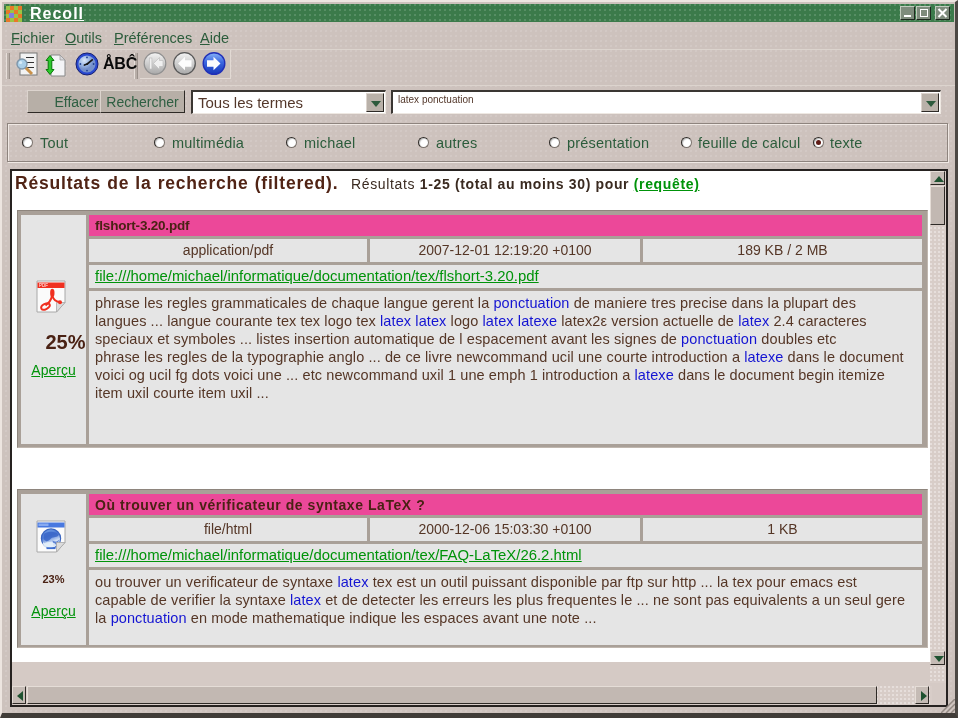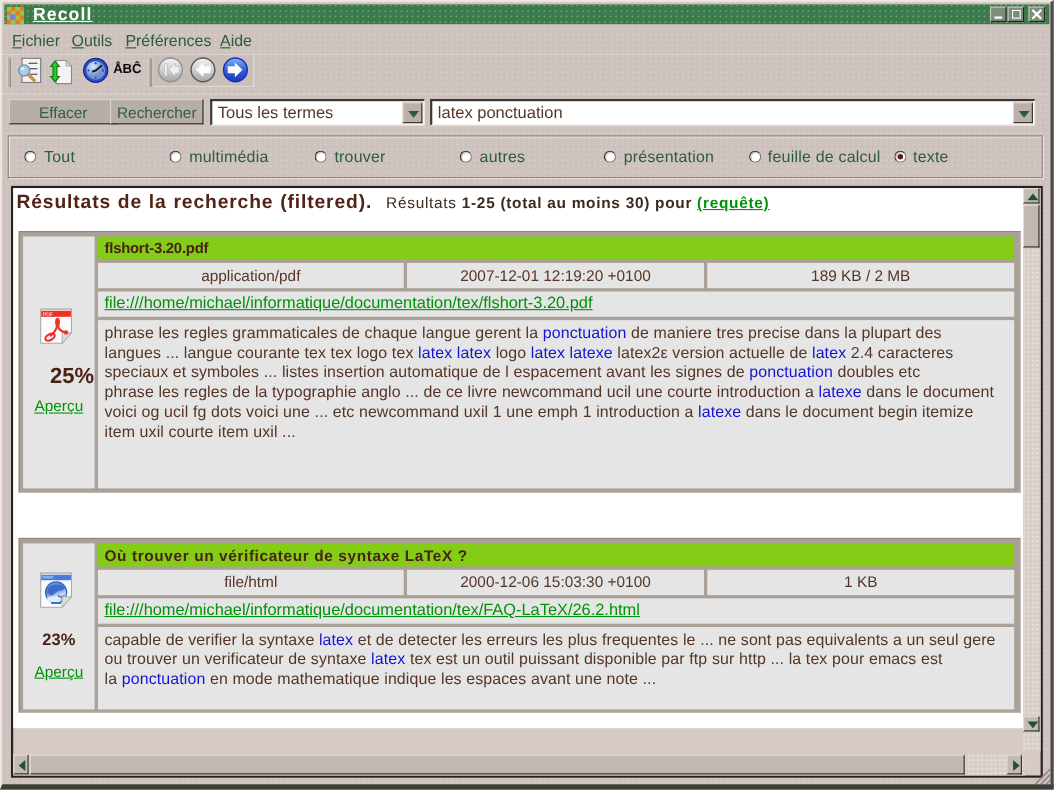--- a/index.html
+++ b/index.html
@@ -60,21 +60,21 @@
  border-top:1px solid #E5DDD7;border-left:1px solid #E5DDD7;border-right:1px solid #2E2A26;border-bottom:1px solid #2E2A26;}
 #hscroll{position:absolute;left:0;bottom:0;width:920px;height:19px;
  background-color:#D8CDC8;background-image:radial-gradient(circle at 1px 1px, rgba(255,255,255,.35) 1px, transparent 1.2px);background-size:4px 4px;}
 #hthumb{position:absolute;left:15px;top:0;width:850px;height:18px;background:#C2B8B2;box-sizing:border-box;
  border-top:1px solid #E5DDD7;border-left:1px solid #E5DDD7;border-right:1px solid #2E2A26;border-bottom:1px solid #2E2A26;}
 
 .rtable{position:absolute;left:5px;width:909px;background:#A9A098;
  border-top:1px solid #8E857D;border-left:1px solid #8E857D;
  border-right:1px solid #C0B7AF;border-bottom:1px solid #C0B7AF;}
 .cell{position:absolute;background:#e5e5e5;box-sizing:border-box;}
-.hcell{background:#84cc16;}
+.hcell{background:#ec4899;}
 .snip{font-size:14.5px;line-height:18px;color:#553626;letter-spacing:0.1px;}
 .snip div{white-space:nowrap;}
 .snip .t{color:#1414D2;}
 a.green{color:#00930A;text-decoration:underline;}
 .meta{font-size:14px;color:#553626;text-align:center;line-height:23px;}
 </style></head>
 <body>
 <div id="titlebar" class="abs">
   <svg class="abs" style="left:2px;top:2px" width="16" height="16">
     <rect x="0" y="0" width="16" height="16" fill="#9CC445"></rect>
@@ -139,21 +139,21 @@
   <circle cx="12" cy="12" r="11" fill="#2848D0" stroke="#182070" stroke-width="1"></circle>
   <circle cx="12" cy="12" r="8.6" fill="url(#ck)"></circle>
   <circle cx="12" cy="5.4" r="0.9" fill="#204090"></circle>
   <circle cx="12" cy="18.6" r="0.9" fill="#204090"></circle>
   <circle cx="5.4" cy="12" r="0.9" fill="#204090"></circle>
   <circle cx="18.6" cy="12" r="0.9" fill="#204090"></circle>
   <path d="M12.2 12 L17.2 7.8" stroke="#181818" stroke-width="1.7" stroke-linecap="round"></path>
   <path d="M12.2 12 L9.4 13" stroke="#181818" stroke-width="1.7" stroke-linecap="round"></path>
 </svg>
 
-<div class="abs" style="left:103px;top:55px;font-size:12px;font-weight:bold;color:#0A0A0A;letter-spacing:-0.2px;font-family:'Liberation Sans',sans-serif">ÅBĈ</div>
+<div class="abs" style="left:103px;top:55px;font-size:16px;font-weight:bold;color:#0A0A0A;letter-spacing:-0.2px;font-family:'Liberation Sans',sans-serif">ÅBĈ</div>
 
 <svg class="abs" style="left:143px;top:51px" width="90" height="25">
   <defs>
     <linearGradient id="g1" x1="0" y1="0" x2="0" y2="1">
         <stop offset="0%" stop-color="#F4F4F4"></stop>
         <stop offset="100%" stop-color="#A8A8A8"></stop>
       </linearGradient>
     <linearGradient id="g3" x1="0" y1="0" x2="0" y2="1">
         <stop offset="0%" stop-color="#88B4F8"></stop>
         <stop offset="45%" stop-color="#3A66E0"></stop>
@@ -162,38 +162,38 @@
   </defs>
   <circle cx="12" cy="12.5" r="10.8" fill="url(#g1)" stroke="#909090" stroke-width="1.2"></circle>
   <path d="M10.5 12.5 L16.5 6.5 L16.5 9.5 L20 9.5 L20 15.5 L16.5 15.5 L16.5 18.5 Z" fill="#F0F0F0" stroke="#BBB" stroke-width=".6"></path>
   <rect x="6.5" y="7" width="2.4" height="11" fill="#F0F0F0" stroke="#BBB" stroke-width=".6"></rect>
   <circle cx="41.5" cy="12.5" r="10.8" fill="url(#g1)" stroke="#585858" stroke-width="1.3"></circle>
   <path d="M35 12.5 L42 5.8 L42 9.3 L48.5 9.3 L48.5 15.7 L42 15.7 L42 19.2 Z" fill="#FDFDFD"></path>
   <circle cx="71" cy="12.5" r="10.8" fill="url(#g3)" stroke="#2030B8" stroke-width="1.4"></circle>
   <path d="M77.5 12.5 L70.5 5.8 L70.5 9.3 L64 9.3 L64 15.7 L70.5 15.7 L70.5 19.2 Z" fill="#FDFDFD"></path>
 </svg>
 
-<div class="btn abs" style="left:8px;width:99px">Effacer</div>
+<div class="btn abs" style="left:27px;width:99px">Effacer</div>
 <div class="btn abs" style="left:100px;width:85px">Rechercher</div>
 <div class="field abs" style="left:191px;width:195px">
   <div class="fieldtext abs" style="left:5px;top:2px">Tous les termes</div>
   <div class="droparrow"></div>
 </div>
 <div class="field abs" style="left:391px;width:550px">
-  <div class="fieldtext abs" style="left:5px;top:2px;font-size:15px">latex ponctuation</div>
+  <div class="fieldtext abs" style="left:5px;top:2px;font-size:10px">latex ponctuation</div>
   <div class="droparrow"></div>
 </div>
 
 <div id="radioframe" class="abs"></div>
 <div class="radio abs" style="left:22px"></div>
 <div class="radiolabel abs" style="left:40px">Tout</div>
 <div class="radio abs" style="left:154px"></div>
 <div class="radiolabel abs" style="left:172px">multimédia</div>
 <div class="radio abs" style="left:286px"></div>
-<div class="radiolabel abs" style="left:304px">trouver</div>
+<div class="radiolabel abs" style="left:304px">michael</div>
 <div class="radio abs" style="left:418px"></div>
 <div class="radiolabel abs" style="left:436px">autres</div>
 <div class="radio abs" style="left:549px"></div>
 <div class="radiolabel abs" style="left:567px">présentation</div>
 <div class="radio abs" style="left:681px"></div>
 <div class="radiolabel abs" style="left:698px">feuille de calcul</div>
 <div class="radio sel abs" style="left:813px"></div>
 <div class="radiolabel abs" style="left:830px">texte</div>
 
 <div id="results" class="abs">
@@ -251,35 +251,35 @@
         <rect x="1.5" y="2.5" width="27" height="5" fill="#4878E0"></rect>
         <rect x="2.5" y="3.5" width="10" height="2.5" fill="#88AAF0"></rect>
         <circle cx="15" cy="18.5" r="9.6" fill="url(#gl)" stroke="#3864C0" stroke-width="1.2"></circle>
         <path d="M7.5 14.5 C10 11 19 10.5 23 14.5 C21 18.5 17.5 16 15 18.5 C12 21.5 10.5 22.5 8 19.5 Z" fill="#3A66C8" opacity=".85"></path>
         <path d="M16.5 20.5 C19 22.5 21.5 21.5 23.2 19.5 L21.5 24.5 L17.5 26.5 Z" fill="#3A66C8" opacity=".8"></path>
         <path d="M7 22 C10 26.5 17 27.5 21.5 24.5 C18 27.5 11 28 7 24 Z" fill="#EAF2FC" opacity=".9"></path>
         <ellipse cx="13.5" cy="25" rx="6.5" ry="3" fill="#E2EEFA" opacity=".9"></ellipse>
         <rect x="10.5" y="27.3" width="9" height="1.8" fill="#3E6ED0"></rect>
         <path d="M20.5 32 L20.5 22.5 L29 22.5 Z" fill="#DCDCDC" stroke="#A8A8A8" stroke-width=".8"></path>
       </svg>
-      <div class="abs" style="left:0;top:79px;width:65px;text-align:center;font-weight:bold;font-size:15px;color:#4A2214">23%</div>
+      <div class="abs" style="left:0;top:79px;width:65px;text-align:center;font-weight:bold;font-size:11px;color:#4A2214">23%</div>
       <div class="abs" style="left:0;top:108px;width:65px;text-align:center"><a class="green" style="font-size:14px" href="#">Aperçu</a></div>
     </div>
     <div class="cell hcell" style="left:71px;top:4px;width:833px;height:21px">
       <div class="abs" style="left:6px;top:3px;font-weight:bold;font-size:14px;letter-spacing:.55px;color:#4A2214">Où trouver un vérificateur de syntaxe LaTeX ?</div>
     </div>
     <div class="cell meta" style="left:71px;top:28px;width:278px;height:23px">file/html</div>
     <div class="cell meta" style="left:352px;top:28px;width:270px;height:23px">2000-12-06 15:03:30 +0100</div>
     <div class="cell meta" style="left:625px;top:28px;width:279px;height:23px">1 KB</div>
     <div class="cell" style="left:71px;top:54px;width:833px;height:23px">
       <a class="green abs" style="left:6px;top:3px;font-size:14.9px" href="#">file:///home/michael/informatique/documentation/tex/FAQ-LaTeX/26.2.html</a>
     </div>
     <div class="cell snip" style="left:71px;top:80px;width:833px;height:75px;padding:3px 6px;box-sizing:border-box">
+<div>ou trouver un verificateur de syntaxe <span class="t">latex</span> tex est un outil puissant disponible par ftp sur http ... la tex pour emacs est</div>
 <div>capable de verifier la syntaxe <span class="t">latex</span> et de detecter les erreurs les plus frequentes le ... ne sont pas equivalents a un seul gere</div>
-<div>ou trouver un verificateur de syntaxe <span class="t">latex</span> tex est un outil puissant disponible par ftp sur http ... la tex pour emacs est</div>
 <div>la <span class="t">ponctuation</span> en mode mathematique indique les espaces avant une note ...</div>
     </div>
   </div>
  </div>
 
  <div id="vscroll">
    <div class="sbbtn" style="left:0;top:0;width:15px;height:14px">
         <div class="tri" style="left:3px;top:4px;border-left:5px solid transparent;border-right:5px solid transparent;border-bottom:6px solid #1E5230"></div>
       </div>
    <div id="vthumb"></div>

